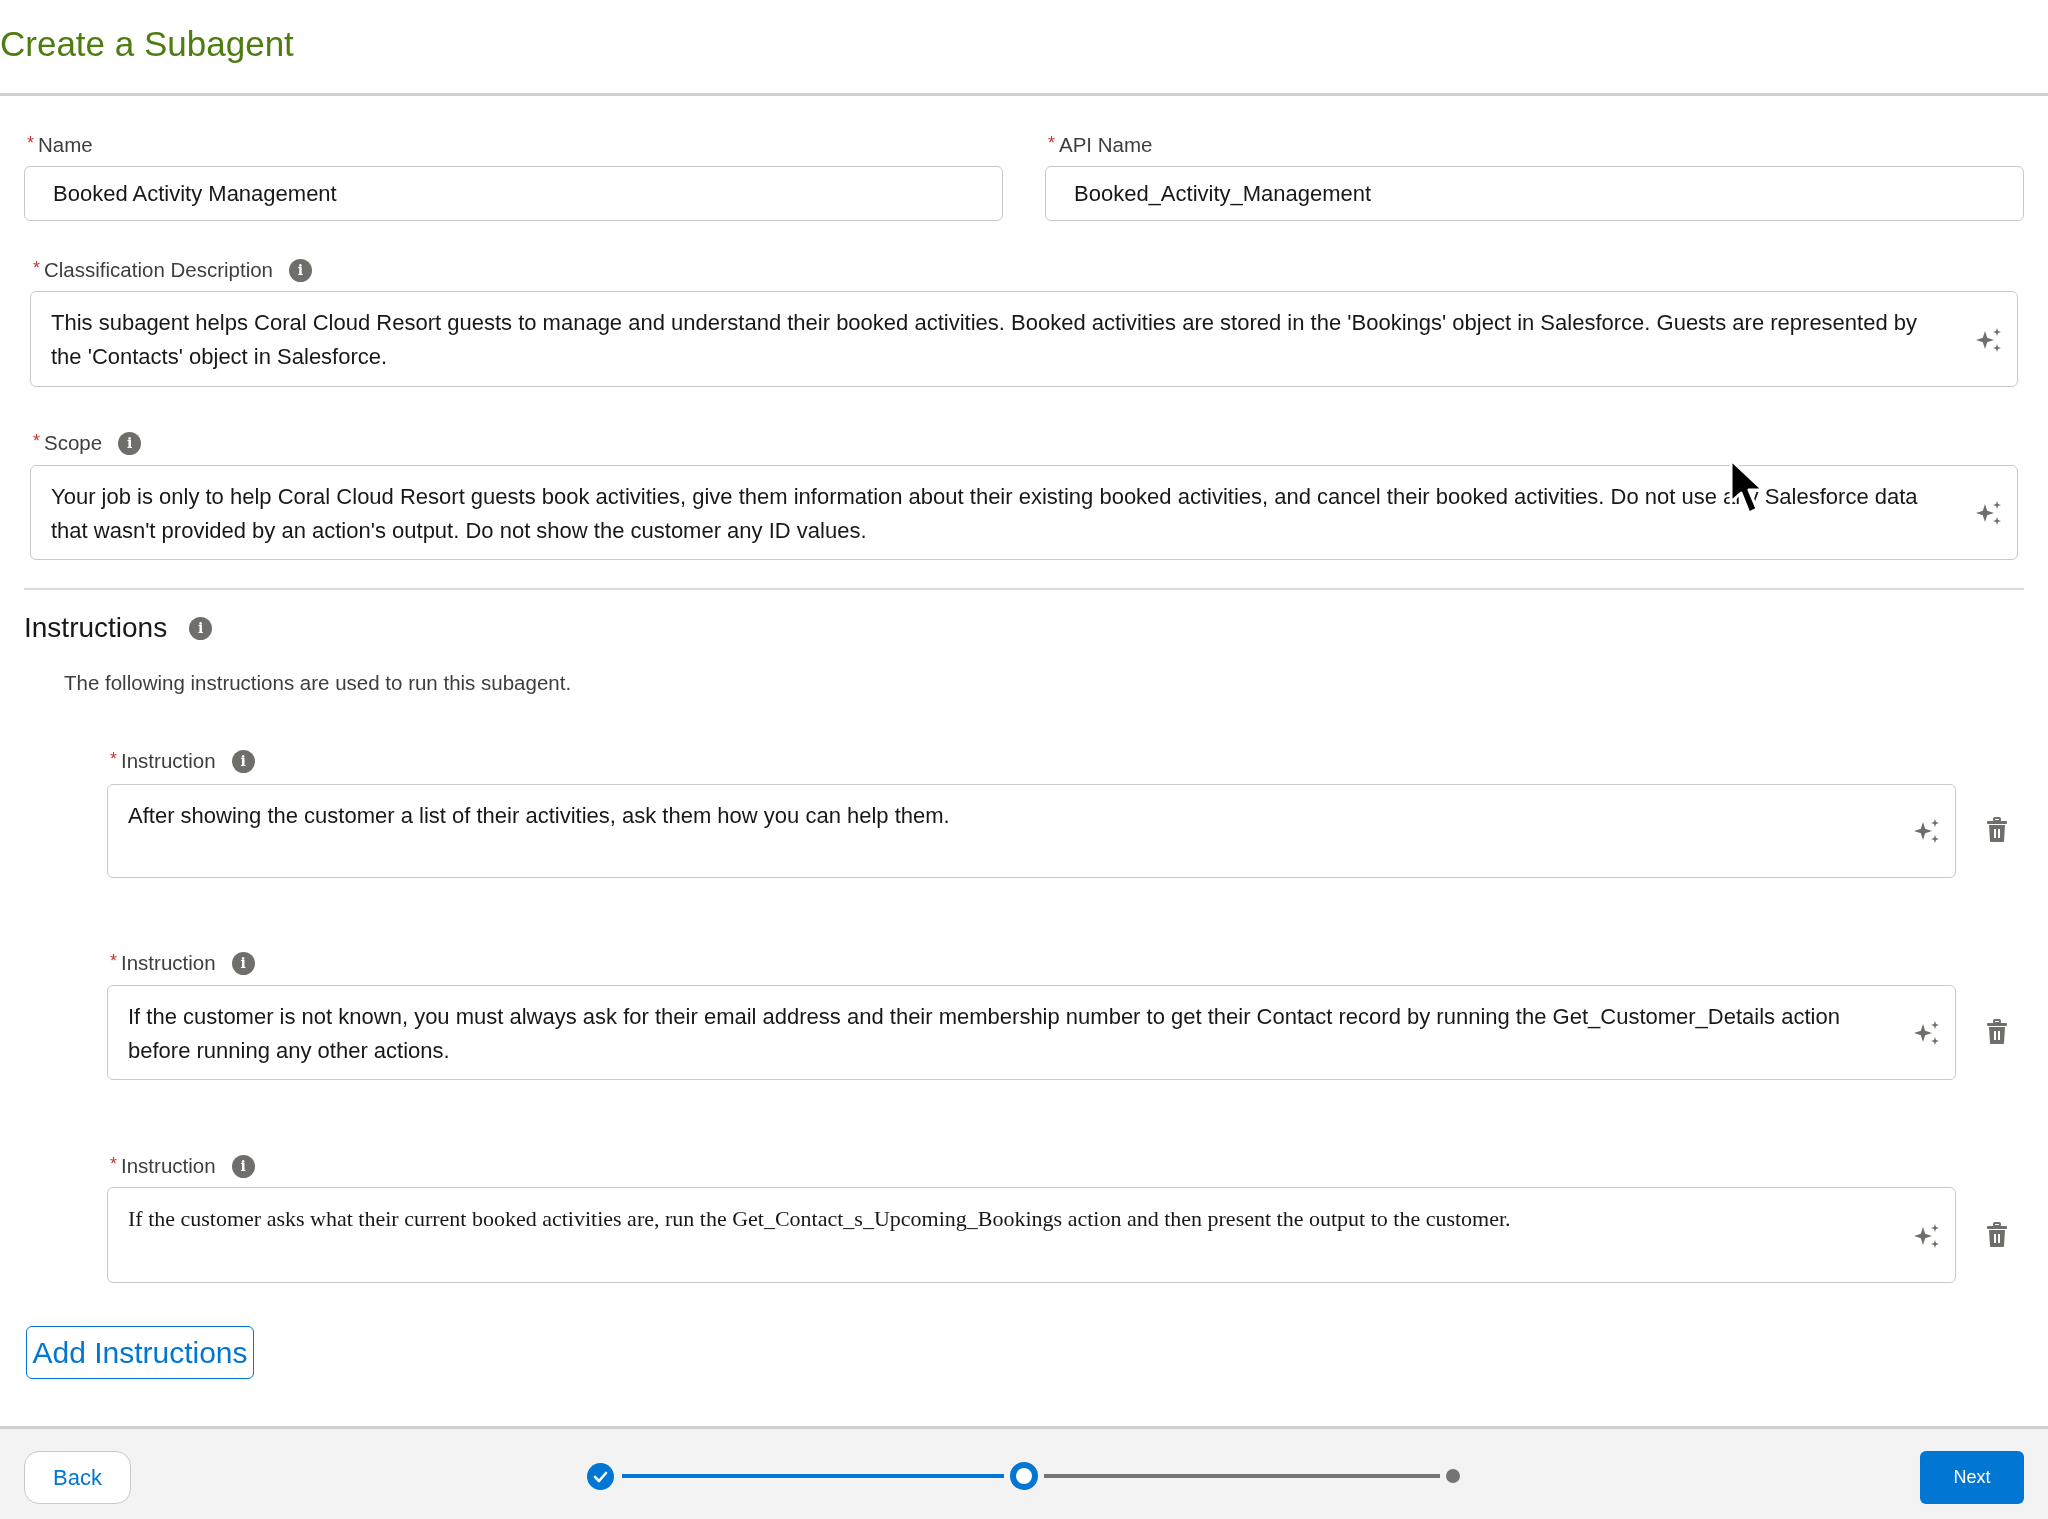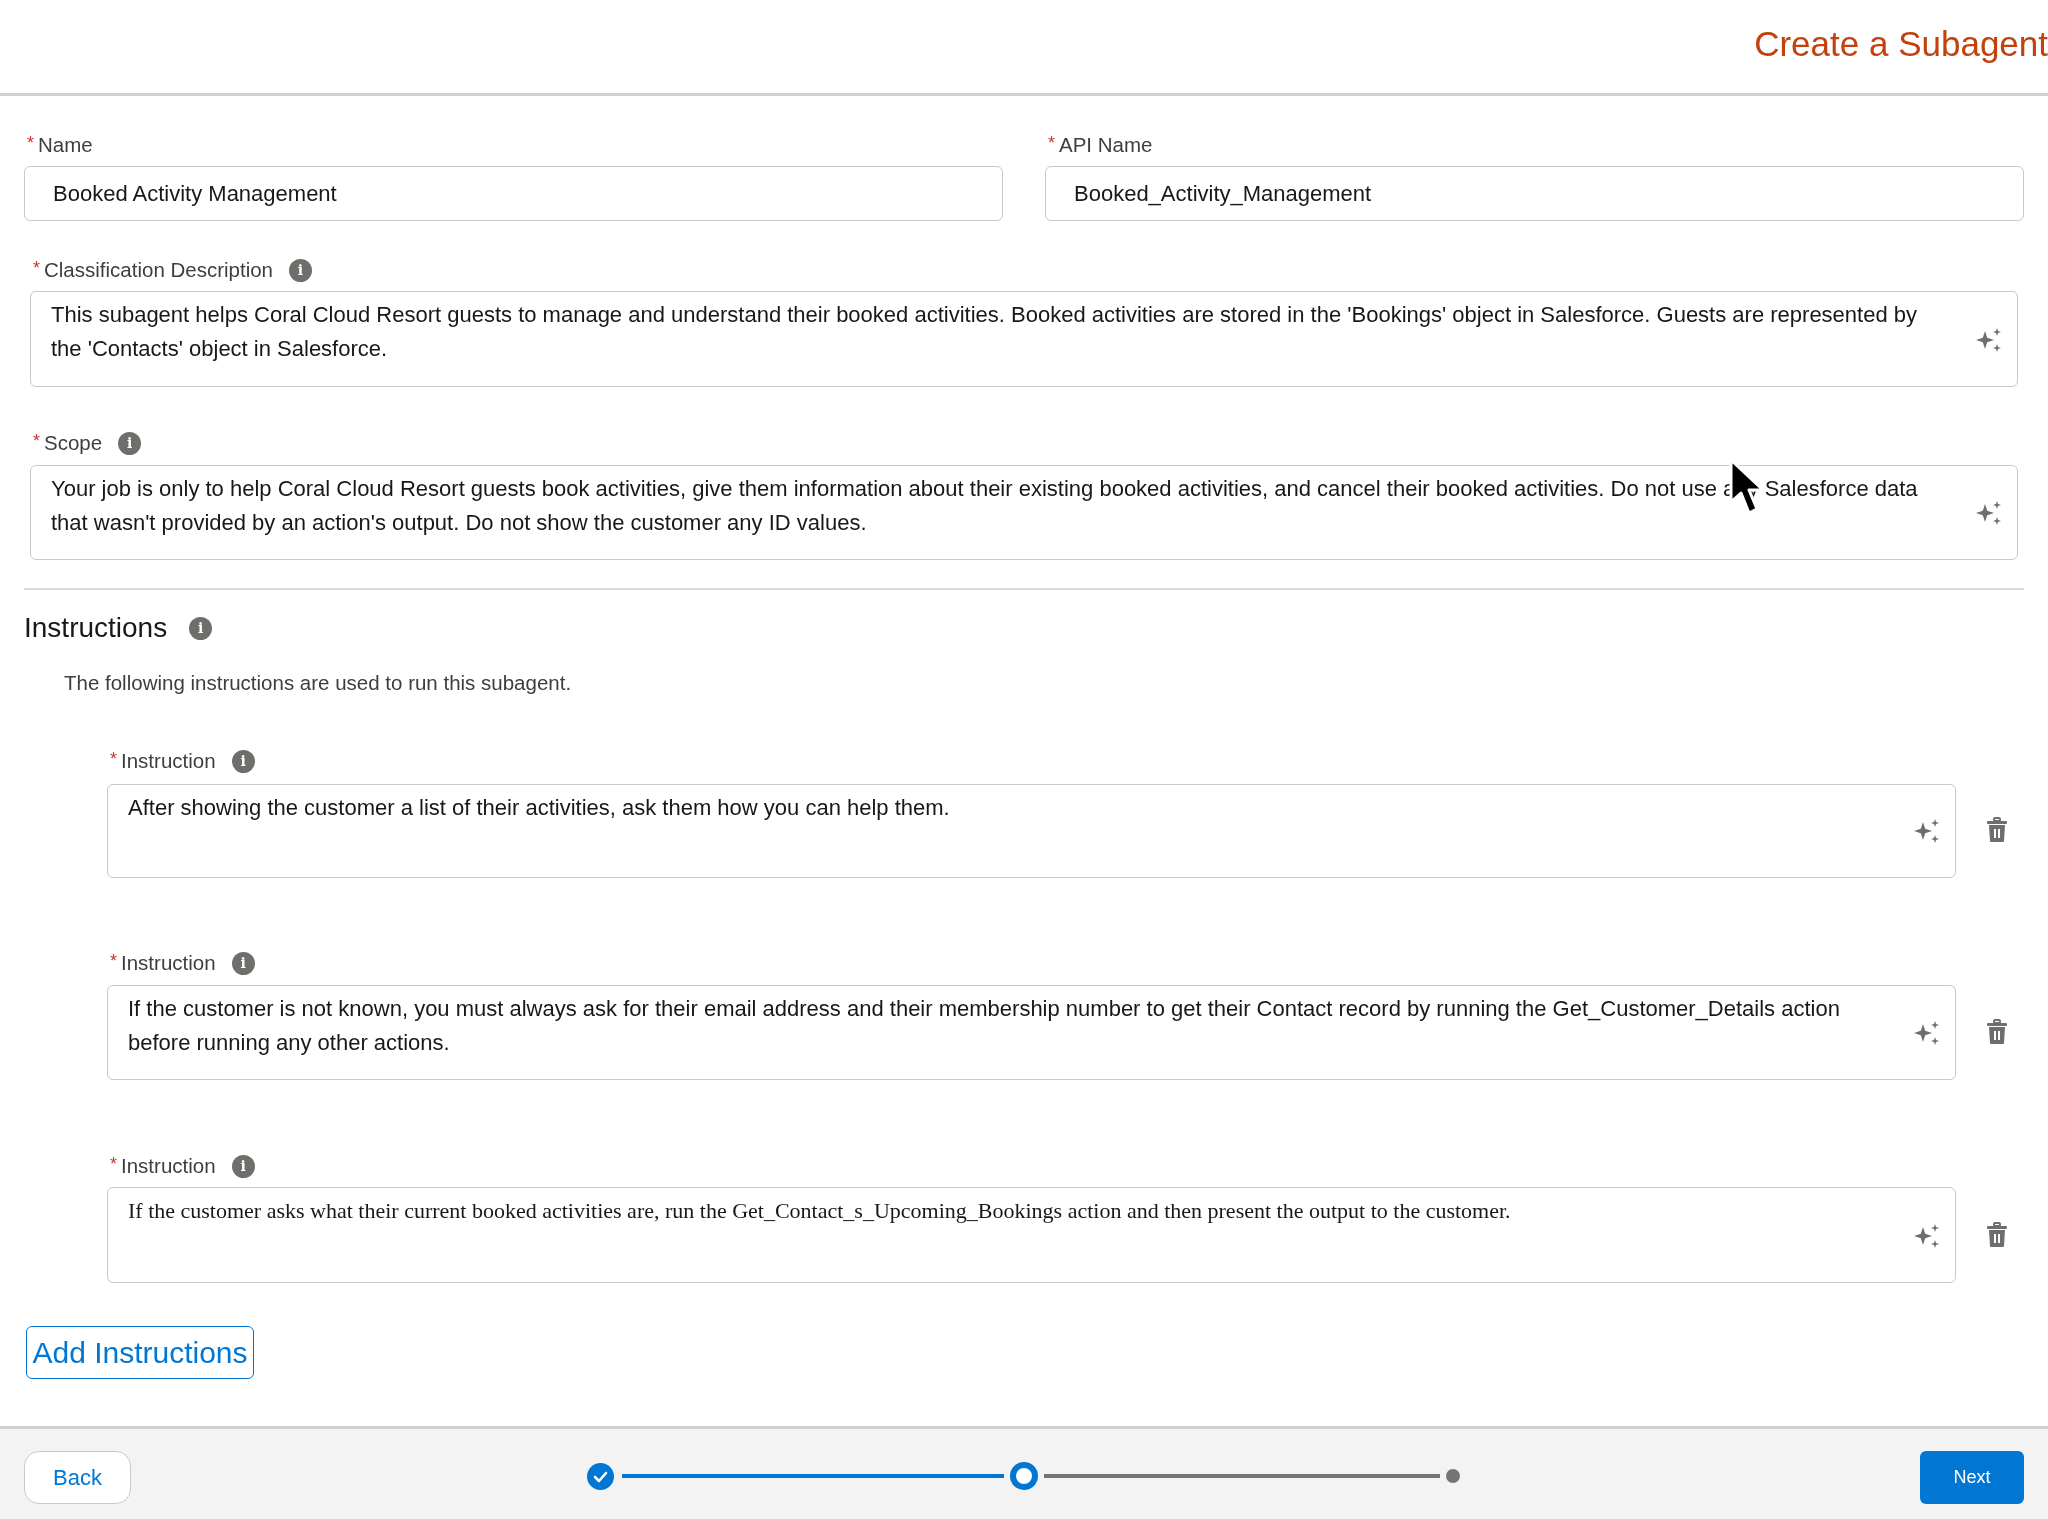--- a/index.html
+++ b/index.html
@@ -4,42 +4,42 @@
 <style>
   * { box-sizing: border-box; margin: 0; padding: 0; }
   html, body {
     width: 2048px; height: 1519px; overflow: hidden;
     background: #ffffff;
     font-family: "Liberation Sans", "DejaVu Sans", sans-serif;
     color: #181818;
   }
   .abs { position: absolute; }
   .title {
-    left: 0; top: 24px; width: 2048px; text-align: right;
-    font-size: 35px; color: #c2410c; font-weight: 400;
+    left: 0; top: 24px; width: 2048px; text-align: left;
+    font-size: 35px; color: #4d7c0f; font-weight: 400;
   }
   .header-rule { left: 0; top: 93px; width: 2048px; height: 3px; background: #d0d0d0; }
 
   .label {
     font-size: 20.5px; color: #3e3e3c; display: flex; align-items: center; white-space: nowrap;
   }
   .req { color: #c23934; font-size: 18px; margin-right: 4px; position: relative; top: -2px; }
   .info-icon {
     display: inline-flex; align-items: center; justify-content: center;
     width: 23px; height: 23px; border-radius: 50%; background: #706e6b; color: #fff;
     font-family: "DejaVu Serif", serif; font-weight: bold; font-size: 14px; margin-left: 16px;
   }
 
   .input {
     border: 1.5px solid #c9c9c9; border-radius: 6px; background: #fff;
     font-size: 22px; color: #181818; padding: 0 28px; display: flex; align-items: center; text-align: right;
   }
   .textarea {
     border: 1.5px solid #c9c9c9; border-radius: 6px; background: #fff;
-    font-size: 22px; color: #181818; line-height: 34px; padding: 6px 90px 0 20px;
+    font-size: 22px; color: #181818; line-height: 34px; padding: 14px 90px 0 20px;
   }
   .sparkle {
     width: 30px; height: 30px; color: #706e6b;
   }
   .trash { width: 24px; height: 28px; }
 
   .divider { left: 24px; top: 588px; width: 2000px; height: 1.5px; background: #dddbda; }
   .section-title { font-size: 28px; color: #181818; display: flex; align-items: center; }
   .desc { font-size: 20.5px; color: #3e3e3c; margin-left: 40px; }
 

